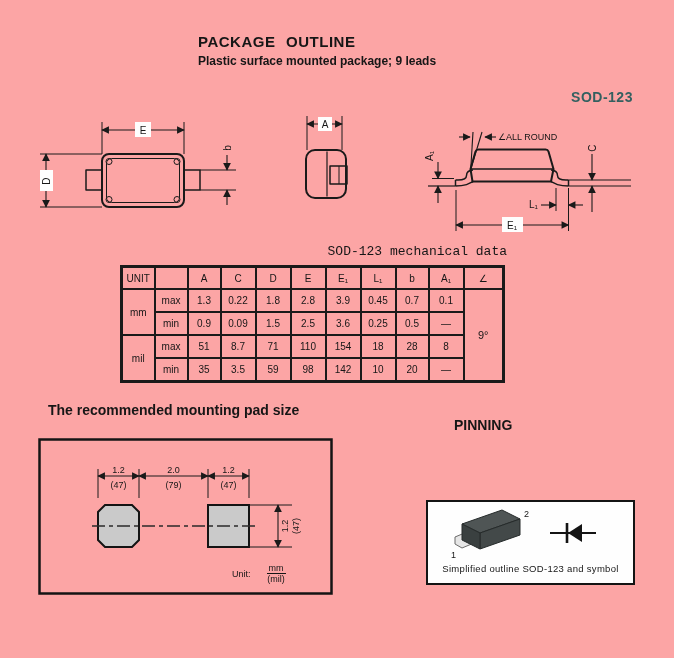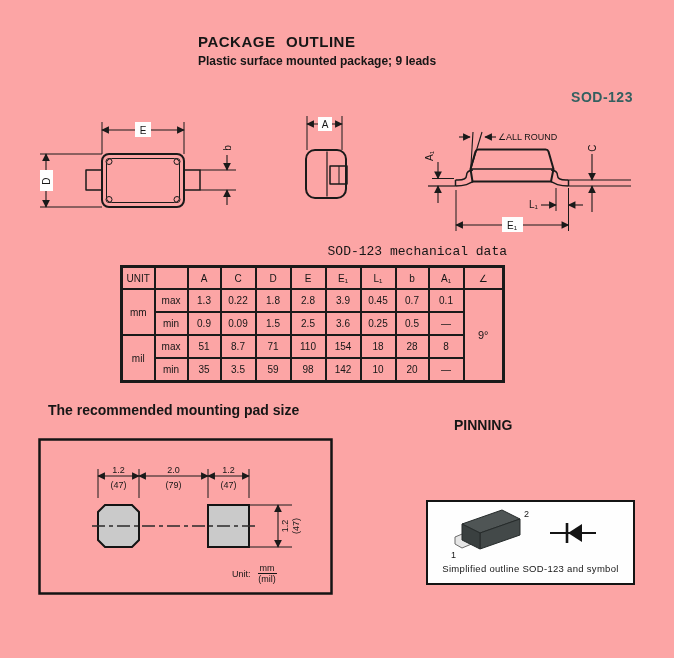--- a/index.html
+++ b/index.html
@@ -12,21 +12,21 @@
   .sec-head{font-size:14px;font-weight:bold;color:#161616;}
   .mech-caption{font-size:13px;color:#161616;font-family:Liberation Mono, monospace;}
   table{border-collapse:collapse;table-layout:fixed;}
   .mech{border:3px solid #1a1a1a;font-size:10px;}
   .mech td{border:2px solid #1a1a1a;text-align:center;padding:0;height:21px;color:#161616;}
   .mech tr.hdr td{height:20px;}
   .pinning{border:3px solid #1a1a1a;font-size:10.5px;}
   .pinning td{border:2px solid #1a1a1a;padding:0;height:16px;text-align:center;letter-spacing:1.2px;color:#161616;}
   .pinning td.desc{text-align:left;padding-left:18px;}
   .box{border:2px solid #141414;background:#fefefe;}
-  .unitlbl{display:flex;align-items:center;gap:7px;font-size:9px;color:#161616;}
+  .unitlbl{display:flex;align-items:center;gap:16px;font-size:9px;color:#161616;}
   .frac{display:inline-flex;flex-direction:column;align-items:center;line-height:1.15;}
   .frac .num{border-bottom:1px solid #161616;padding:0 2px;}
   .out-caption{font-size:9.5px;letter-spacing:.3px;text-align:center;color:#161616;}
   svg .ln{stroke:#1a1a1a;stroke-width:1;fill:none;}
   svg .ln12{stroke:#1a1a1a;stroke-width:1.2;fill:none;}
   svg .ln15{stroke:#1a1a1a;stroke-width:1.5;fill:none;stroke-linejoin:round;}
   svg .ln2{stroke:#1a1a1a;stroke-width:2;fill:none;stroke-linejoin:round;}
   svg .dim{stroke:#1a1a1a;stroke-width:1.1;fill:none;}
   svg .dtx{font-size:10px;fill:#161616;}
   svg .dtx9{font-size:9px;fill:#161616;}

